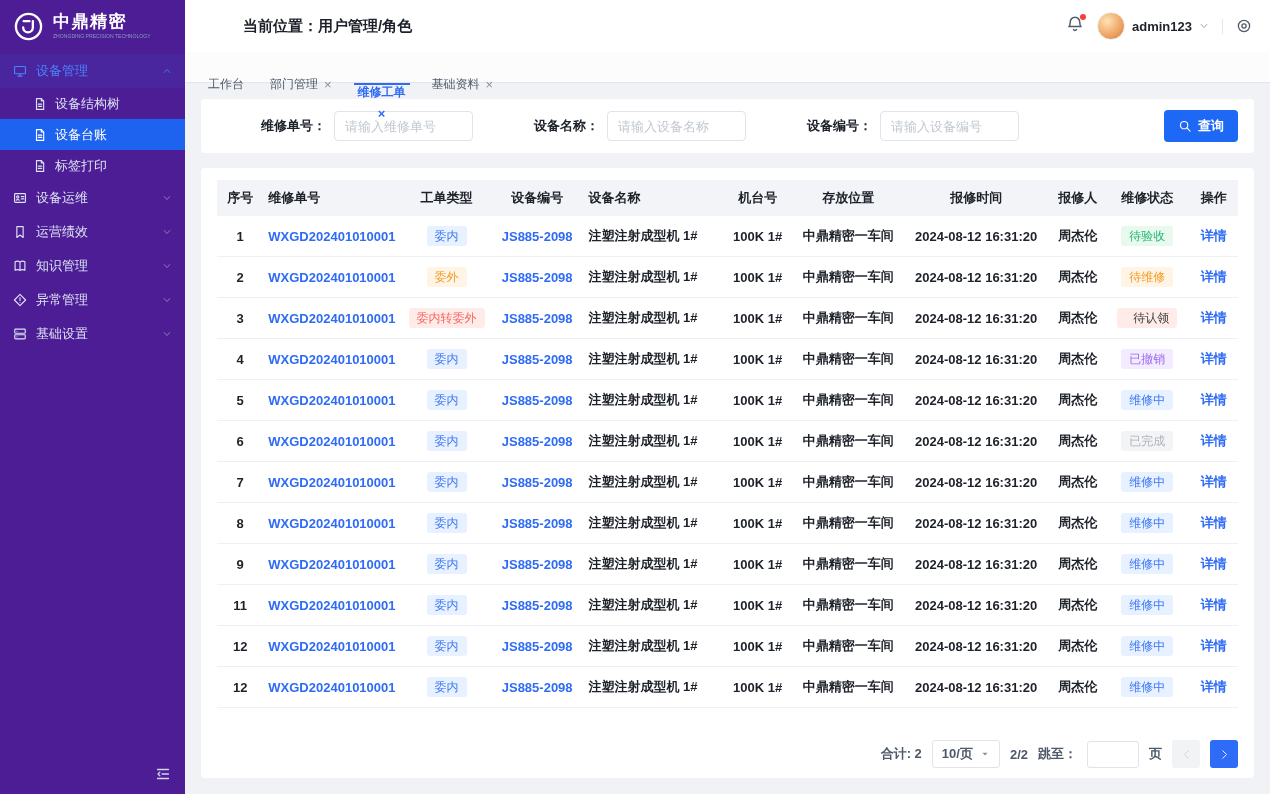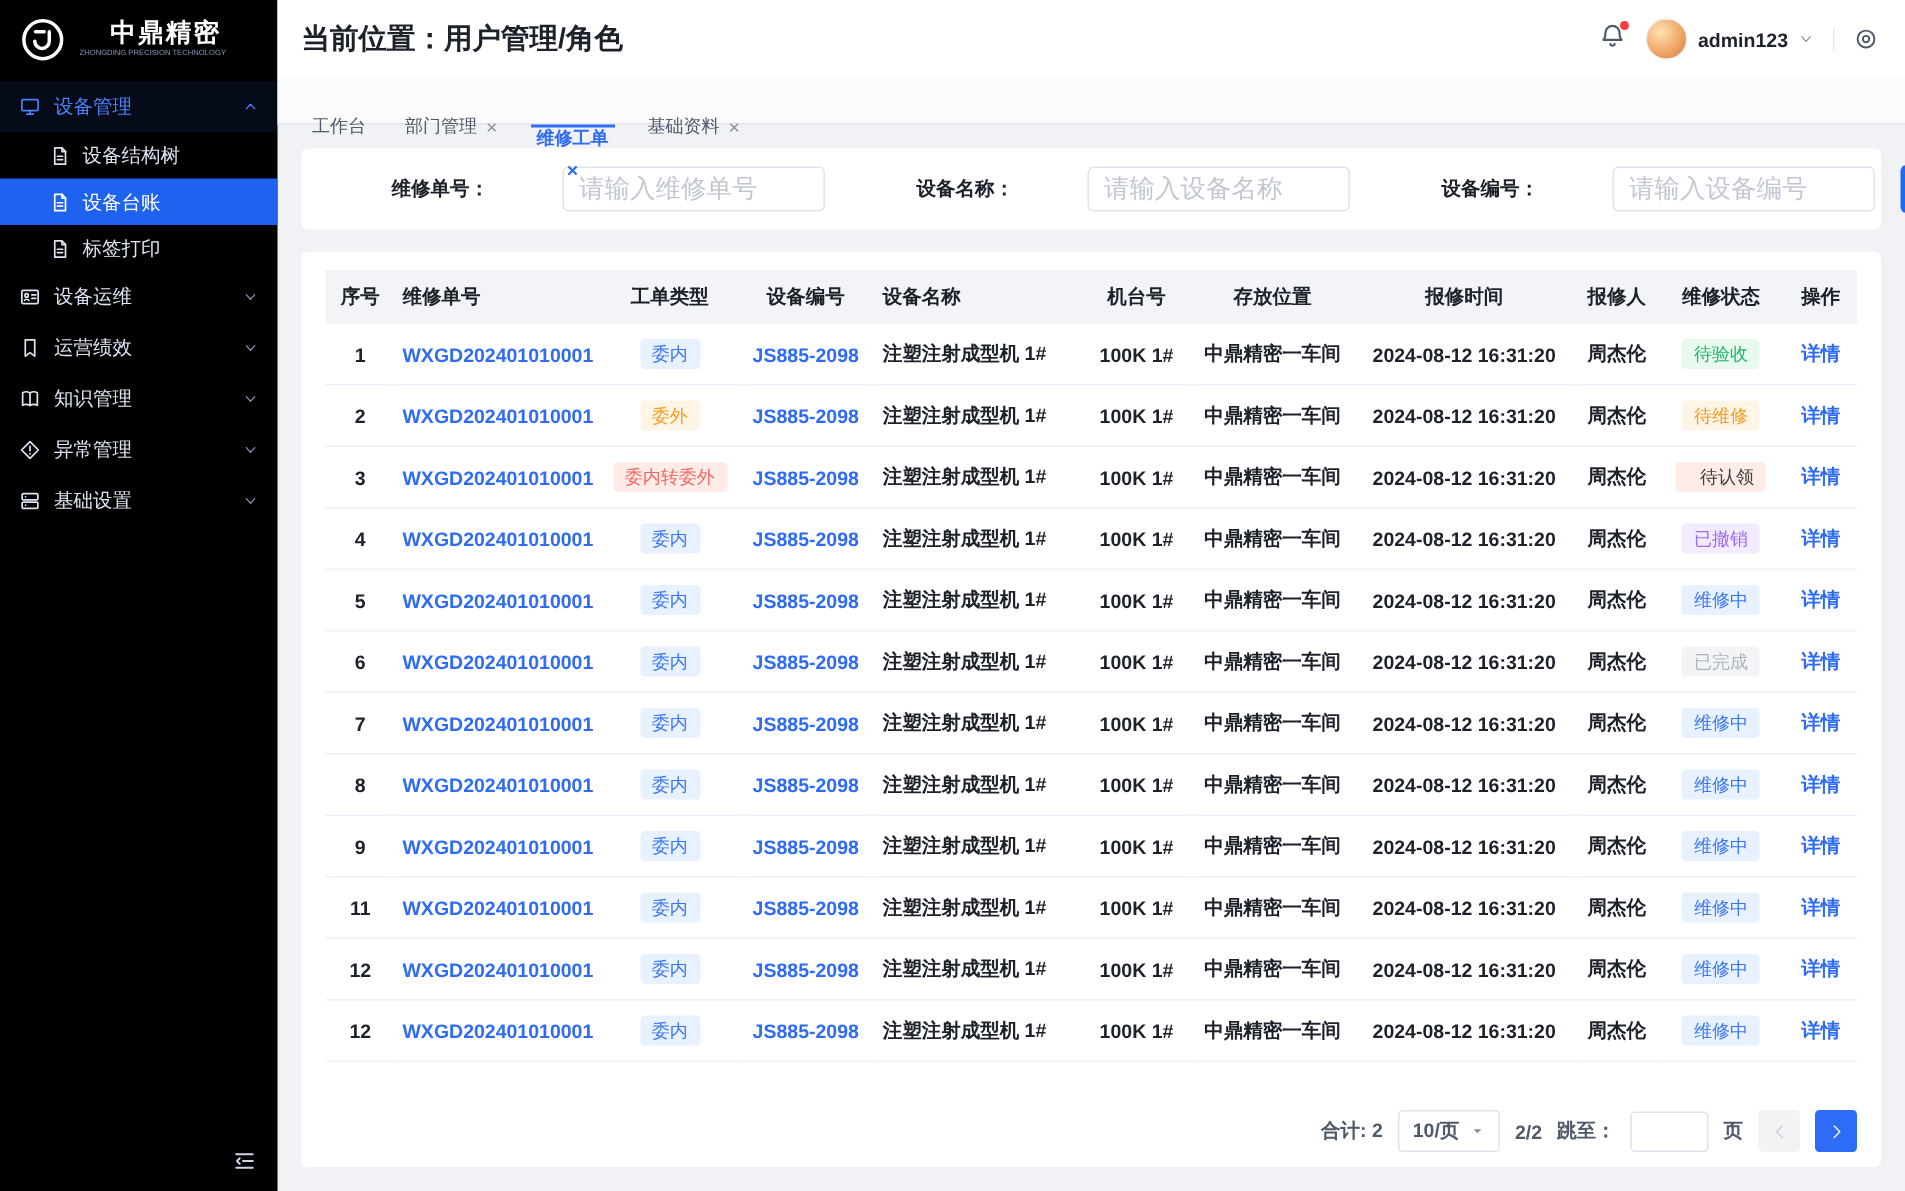--- a/index.html
+++ b/index.html
@@ -5,21 +5,21 @@
   * { box-sizing: border-box; }
   html,body { margin:0; padding:0; }
   body {
     width:1270px; height:794px; overflow:hidden;
     font-family:"Liberation Sans","DejaVu Sans",sans-serif;
     background:#f0f2f5; color:#1d2129;
   }
   .app { display:flex; width:1270px; height:794px; }
 
   
-  .sidebar { width:185px; min-width:185px; background:#000000; display:flex; flex-direction:column; color:#dde3f3;text-align:center; }
+  .sidebar { width:185px; min-width:185px; background:#4c1d95; display:flex; flex-direction:column; color:#dde3f3; }
   .brand { height:52px; display:flex; align-items:center; gap:9px; padding:0 13px; }
   .logo { width:31px; height:31px; flex:none; }
   .brand-text { display:flex; flex-direction:column; line-height:1; }
   .brand-name { font-size:17px; font-weight:800; letter-spacing:1.5px; color:#fff; white-space:nowrap; }
   .brand-sub { font-size:6px; color:#8d99bf; white-space:nowrap; margin-top:3px; transform:scale(.85); transform-origin:left; }
   .menu { flex:1; padding-top:2px; overflow:hidden; }
   .menu-item { height:34px; display:flex; align-items:center; gap:9px; padding:0 13px; font-size:13px; cursor:pointer; }
   .menu-item .chev { margin-left:auto; color:#8b97ba; }
   .menu-item.active { color:#4c82fa; background:rgba(46,107,246,.10); }
   .menu-item.active .ic { color:#4c82fa; }
@@ -30,21 +30,21 @@
   
   .ic { display:inline-flex; align-items:center; justify-content:center; color:inherit; }
   .ic svg { width:14px; height:14px; display:block; }
   .ic.chev svg { width:10px; height:10px; }
   .ic.big svg { width:16px; height:16px; }
   .ic.bell svg { width:18px; height:18px; }
 
   
   .main { flex:1; display:flex; flex-direction:column; min-width:0; }
   .topbar { height:52px; background:#fff; display:flex; align-items:center; justify-content:space-between; padding:0 18px 0 16px; }
-  .breadcrumb { font-size:19px; font-weight:600; color:#1d2129; }
+  .breadcrumb { font-size:15px; font-weight:600; color:#1d2129;margin-left:42px; }
   .breadcrumb .cur { font-weight:800; }
   .topbar-right { display:flex; align-items:center; gap:13px; }
   .bell-wrap { position:relative; color:#4e5969; cursor:pointer; }
   .bell-dot { position:absolute; top:-1px; right:-2px; width:6px; height:6px; border-radius:50%; background:#f53f3f; }
   .user-menu { display:flex; align-items:center; gap:7px; cursor:pointer; }
   .avatar { width:28px; height:28px; border-radius:50%; background:radial-gradient(circle at 35% 32%, #ffe3b3, #eda05f 62%, #c97a45); border:1px solid #eee; }
   .username { font-size:13px; font-weight:700; color:#1d2129; }
   .user-chev { color:#86909c; }
   .v-divider { width:1px; height:15px; background:#e5e6eb; }
   .ring { color:#4e5969; cursor:pointer; }
@@ -56,21 +56,21 @@
   .tab.active { color:#2e6bf6; font-weight:700;flex-direction:column; }
   .tab.active .tclose { color:#2e6bf6; }
   .tab.active::after { content:""; position:absolute; left:9px; right:9px; bottom:-1px; height:2px; background:#2e6bf6; }
 
   
   .content { flex:1; padding:16px; display:flex; flex-direction:column; gap:15px; min-height:0; }
 
   .filter-card { background:#fff; border-radius:4px; padding:11px 16px; display:flex; align-items:center; gap:17px; flex:none; }
   .field { display:flex; align-items:center; gap:8px; }
   .field label { font-size:13px; font-weight:700; white-space:nowrap;margin-left:44px; }
-  .field input { width:175px; height:30px; border:1px solid #e0e3ea; border-radius:4px; padding:0 10px; font-size:17px; outline:none; color:#1d2129; font-family:inherit;margin-left:41px; }
+  .field input { width:139px; height:30px; border:1px solid #e0e3ea; border-radius:4px; padding:0 10px; font-size:13px; outline:none; color:#1d2129; font-family:inherit; }
   .field input::placeholder { color:#c2c7d1; }
   .filter-actions { margin-left:auto; display:flex; align-items:center; gap:12px; }
   .btn { height:32px; border-radius:4px; font-size:13px; font-weight:600; display:flex; align-items:center; gap:6px; cursor:pointer; padding:0 14px; font-family:inherit; border:none; }
   .btn.primary { background:#1e68f6; color:#fff; }
 
   .table-card { background:#fff; border-radius:4px; padding:12px 16px 10px; flex:1; display:flex; flex-direction:column; min-height:0; overflow:hidden; }
   table.grid { width:100%; border-collapse:collapse; table-layout:fixed; }
   .grid thead th { background:#f2f4f7; font-size:13px; font-weight:700; color:#1d2129; padding:9px 5px; white-space:nowrap; }
   .grid tbody td { font-size:13px; font-weight:600; color:#1d2129; padding:10px 5px; border-bottom:1px solid #eef0f5; white-space:nowrap; overflow:hidden; }
   .grid th, .grid td { text-align:center; }

